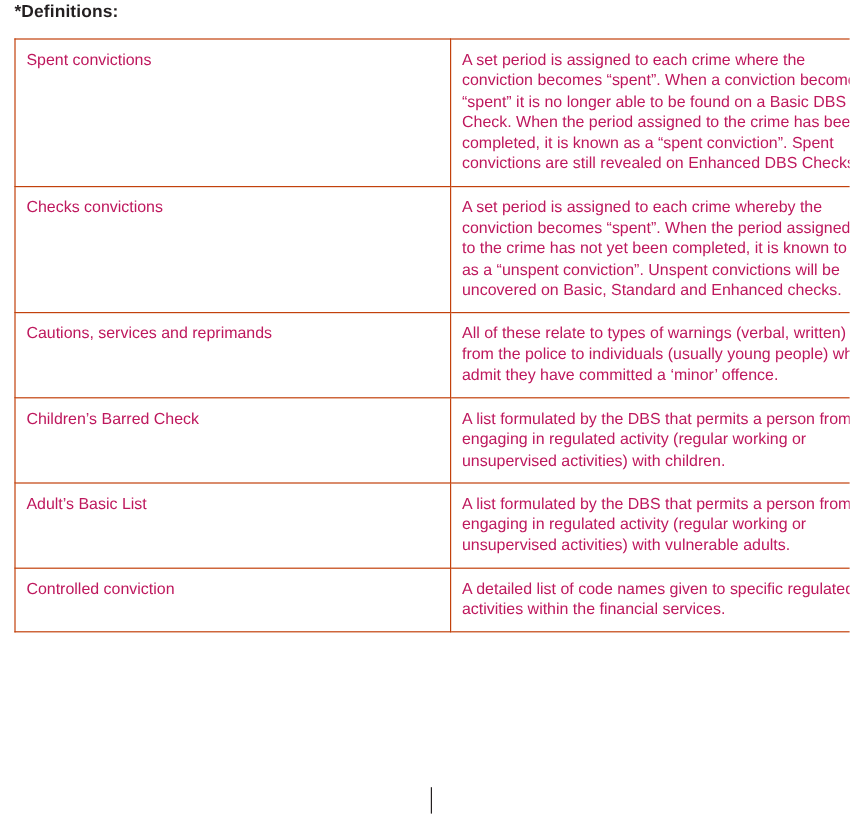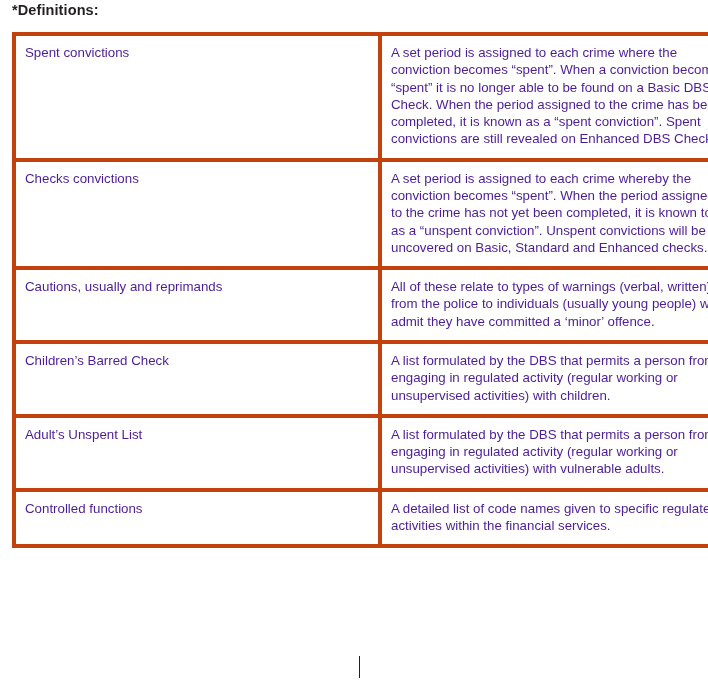--- a/index.html
+++ b/index.html
@@ -31,26 +31,26 @@
   }
   table.definitions {
     position: absolute;
     left: 12px;
     top: 32px;
     width: 684px;
     border-collapse: collapse;
     table-layout: fixed;
   }
   table.definitions td {
-    border: 4px solid #c2410c;
+    border: 1px solid #c2410c;
     vertical-align: top;
     padding: 8px 9px 10px 9px;
     font-size: 13.3px;
     line-height: 1.30;
-    color: #4c1d95;
+    color: #be185d;
   }
   td.term {
     width: 344px;
   }
   td.definition {
     width: 338px;
   }
   .cell-text {
     display: block;
     white-space: pre-wrap;
@@ -84,45 +84,45 @@
       <tr>
         <td class="term">
             <span class="cell-text">Checks convictions</span>
           </td>
         <td class="definition">
             <span class="cell-text">A set period is assigned to each crime whereby the conviction becomes “spent”. When the period assigned to the crime has not yet been completed, it is known to as a “unspent conviction”. Unspent convictions will be uncovered on Basic, Standard and Enhanced checks.</span>
           </td>
       </tr>
       <tr>
         <td class="term">
-            <span class="cell-text">Cautions, usually and reprimands</span>
+            <span class="cell-text">Cautions, services and reprimands</span>
           </td>
         <td class="definition">
             <span class="cell-text">All of these relate to types of warnings (verbal, written) from the police to individuals (usually young people) who admit they have committed a ‘minor’ offence.</span>
           </td>
       </tr>
       <tr>
         <td class="term">
             <span class="cell-text">Children’s Barred Check</span>
           </td>
         <td class="definition">
             <span class="cell-text">A list formulated by the DBS that permits a person from engaging in regulated activity (regular working or unsupervised activities) with children.</span>
           </td>
       </tr>
       <tr>
         <td class="term">
-            <span class="cell-text">Adult’s Unspent List</span>
+            <span class="cell-text">Adult’s Basic List</span>
           </td>
         <td class="definition">
             <span class="cell-text">A list formulated by the DBS that permits a person from engaging in regulated activity (regular working or unsupervised activities) with vulnerable adults.</span>
           </td>
       </tr>
       <tr>
         <td class="term">
-            <span class="cell-text">Controlled functions</span>
+            <span class="cell-text">Controlled conviction</span>
           </td>
         <td class="definition">
             <span class="cell-text">A detailed list of code names given to specific regulated activities within the financial services.</span>
           </td>
       </tr>
     </tbody>
   </table>
 
   <div class="caret"></div>
 

